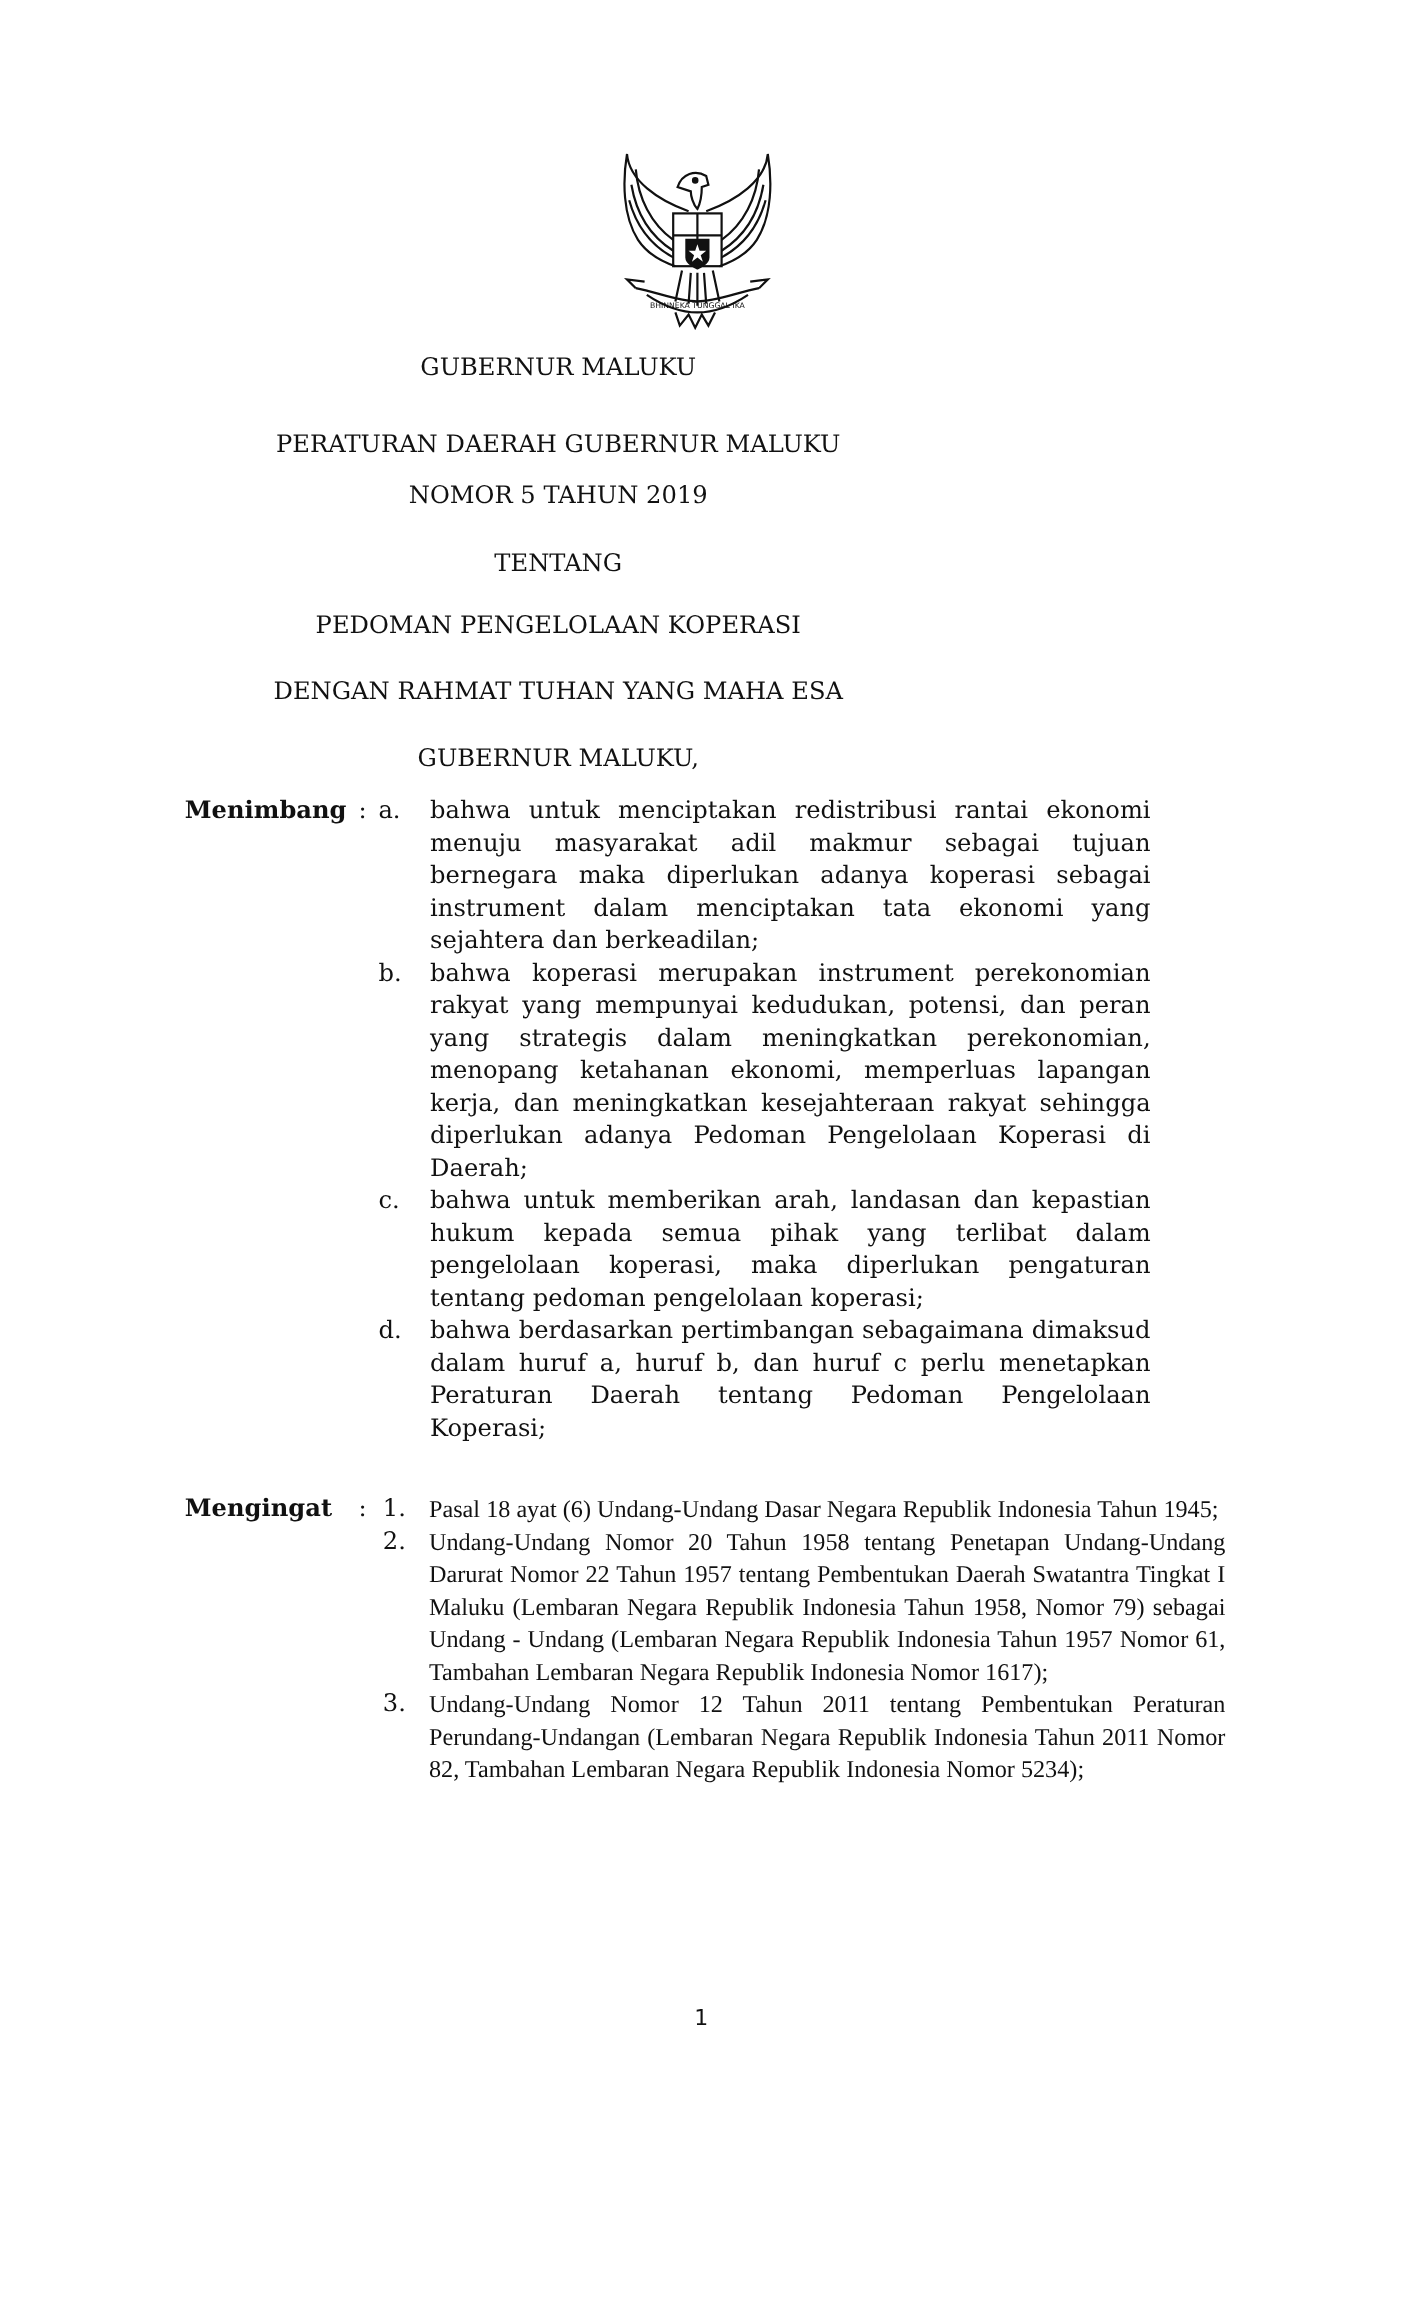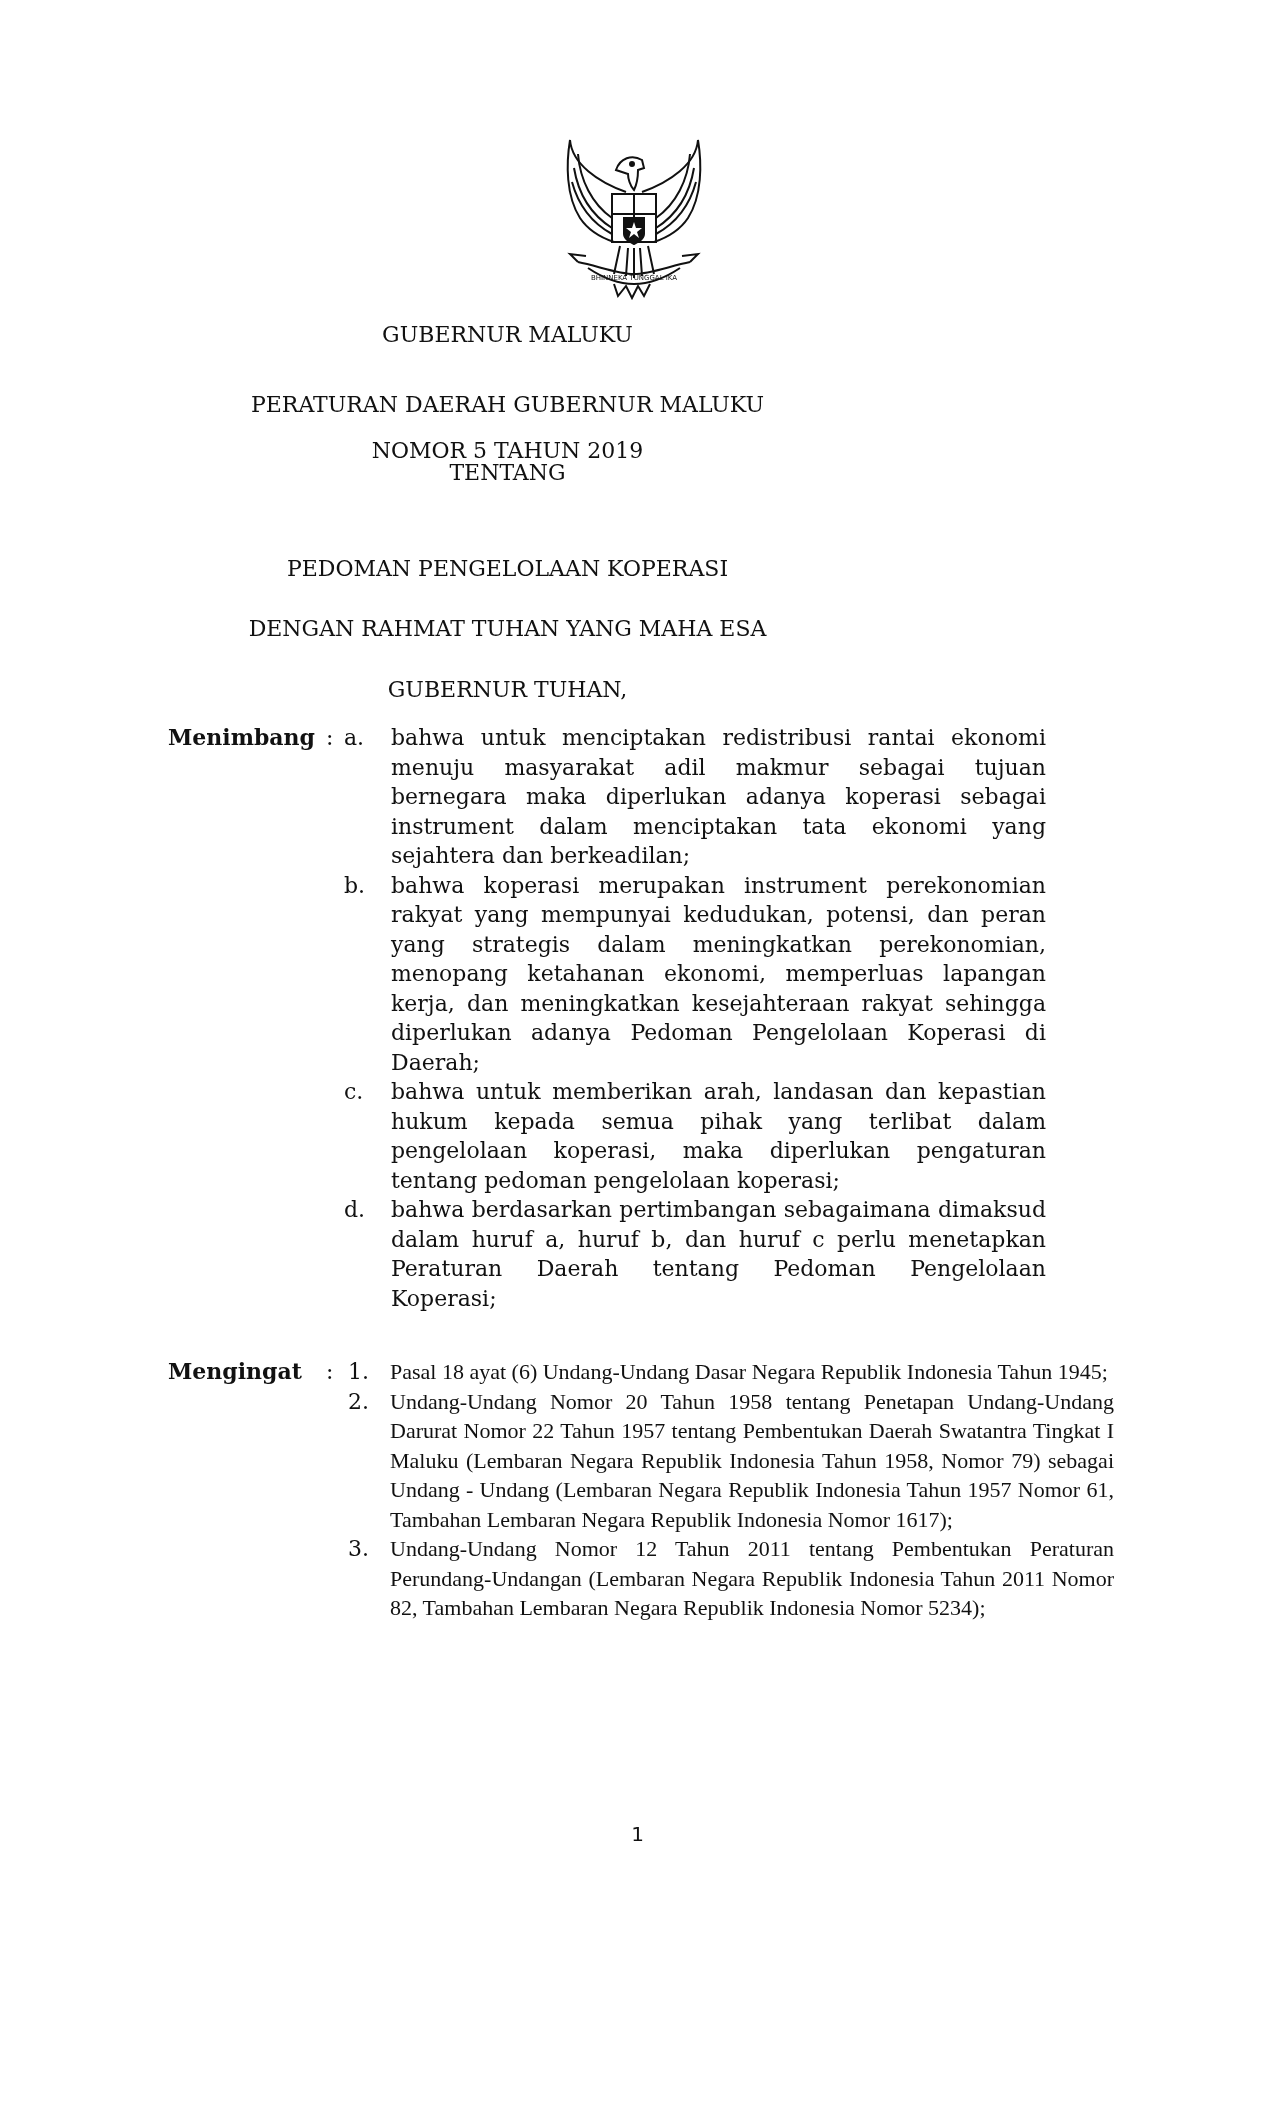--- a/index.html
+++ b/index.html
@@ -61,24 +61,24 @@
     <path d="M20 128 L12 120 L28 122 M132 128 L140 120 L124 122"></path>
     <path d="M30 134 C48 146, 62 150, 76 150 C90 150, 104 146, 122 134"></path>
     <path d="M56 150 L60 162 L68 152 L74 164 L80 152 L86 162 L92 150"></path>
   </g>
   <text x="76" y="146" font-size="7" text-anchor="middle" font-family="DejaVu Sans, sans-serif" fill="#111">BHINNEKA TUNGGAL IKA</text>
 </svg>
 
 <div class="center-line" style="top:320px">GUBERNUR MALUKU</div>
 <div class="center-line" style="top:390px">PERATURAN DAERAH GUBERNUR MALUKU</div>
 <div class="center-line" style="top:436px">NOMOR 5 TAHUN 2019</div>
-<div class="center-line" style="top:458px">TENTANG</div>
+<div class="center-line" style="top:498px">TENTANG</div>
 <div class="center-line" style="top:554px">PEDOMAN PENGELOLAAN KOPERASI</div>
 <div class="center-line" style="top:614px">DENGAN RAHMAT TUHAN YANG MAHA ESA</div>
-<div class="center-line" style="top:675px">GUBERNUR TUHAN,</div>
+<div class="center-line" style="top:675px">GUBERNUR MALUKU,</div>
 
 <div class="section" id="menimbang" style="top:723px">
   <span class="label">Menimbang</span>
   <span class="colon">:</span>
   <div class="items">
     <div class="item">
       <span class="marker">a.</span>
       <div class="body">bahwa untuk menciptakan redistribusi rantai ekonomi menuju masyarakat adil makmur sebagai tujuan bernegara maka diperlukan adanya koperasi sebagai instrument dalam menciptakan tata ekonomi yang sejahtera dan berkeadilan;</div>
     </div>
     <div class="item">

